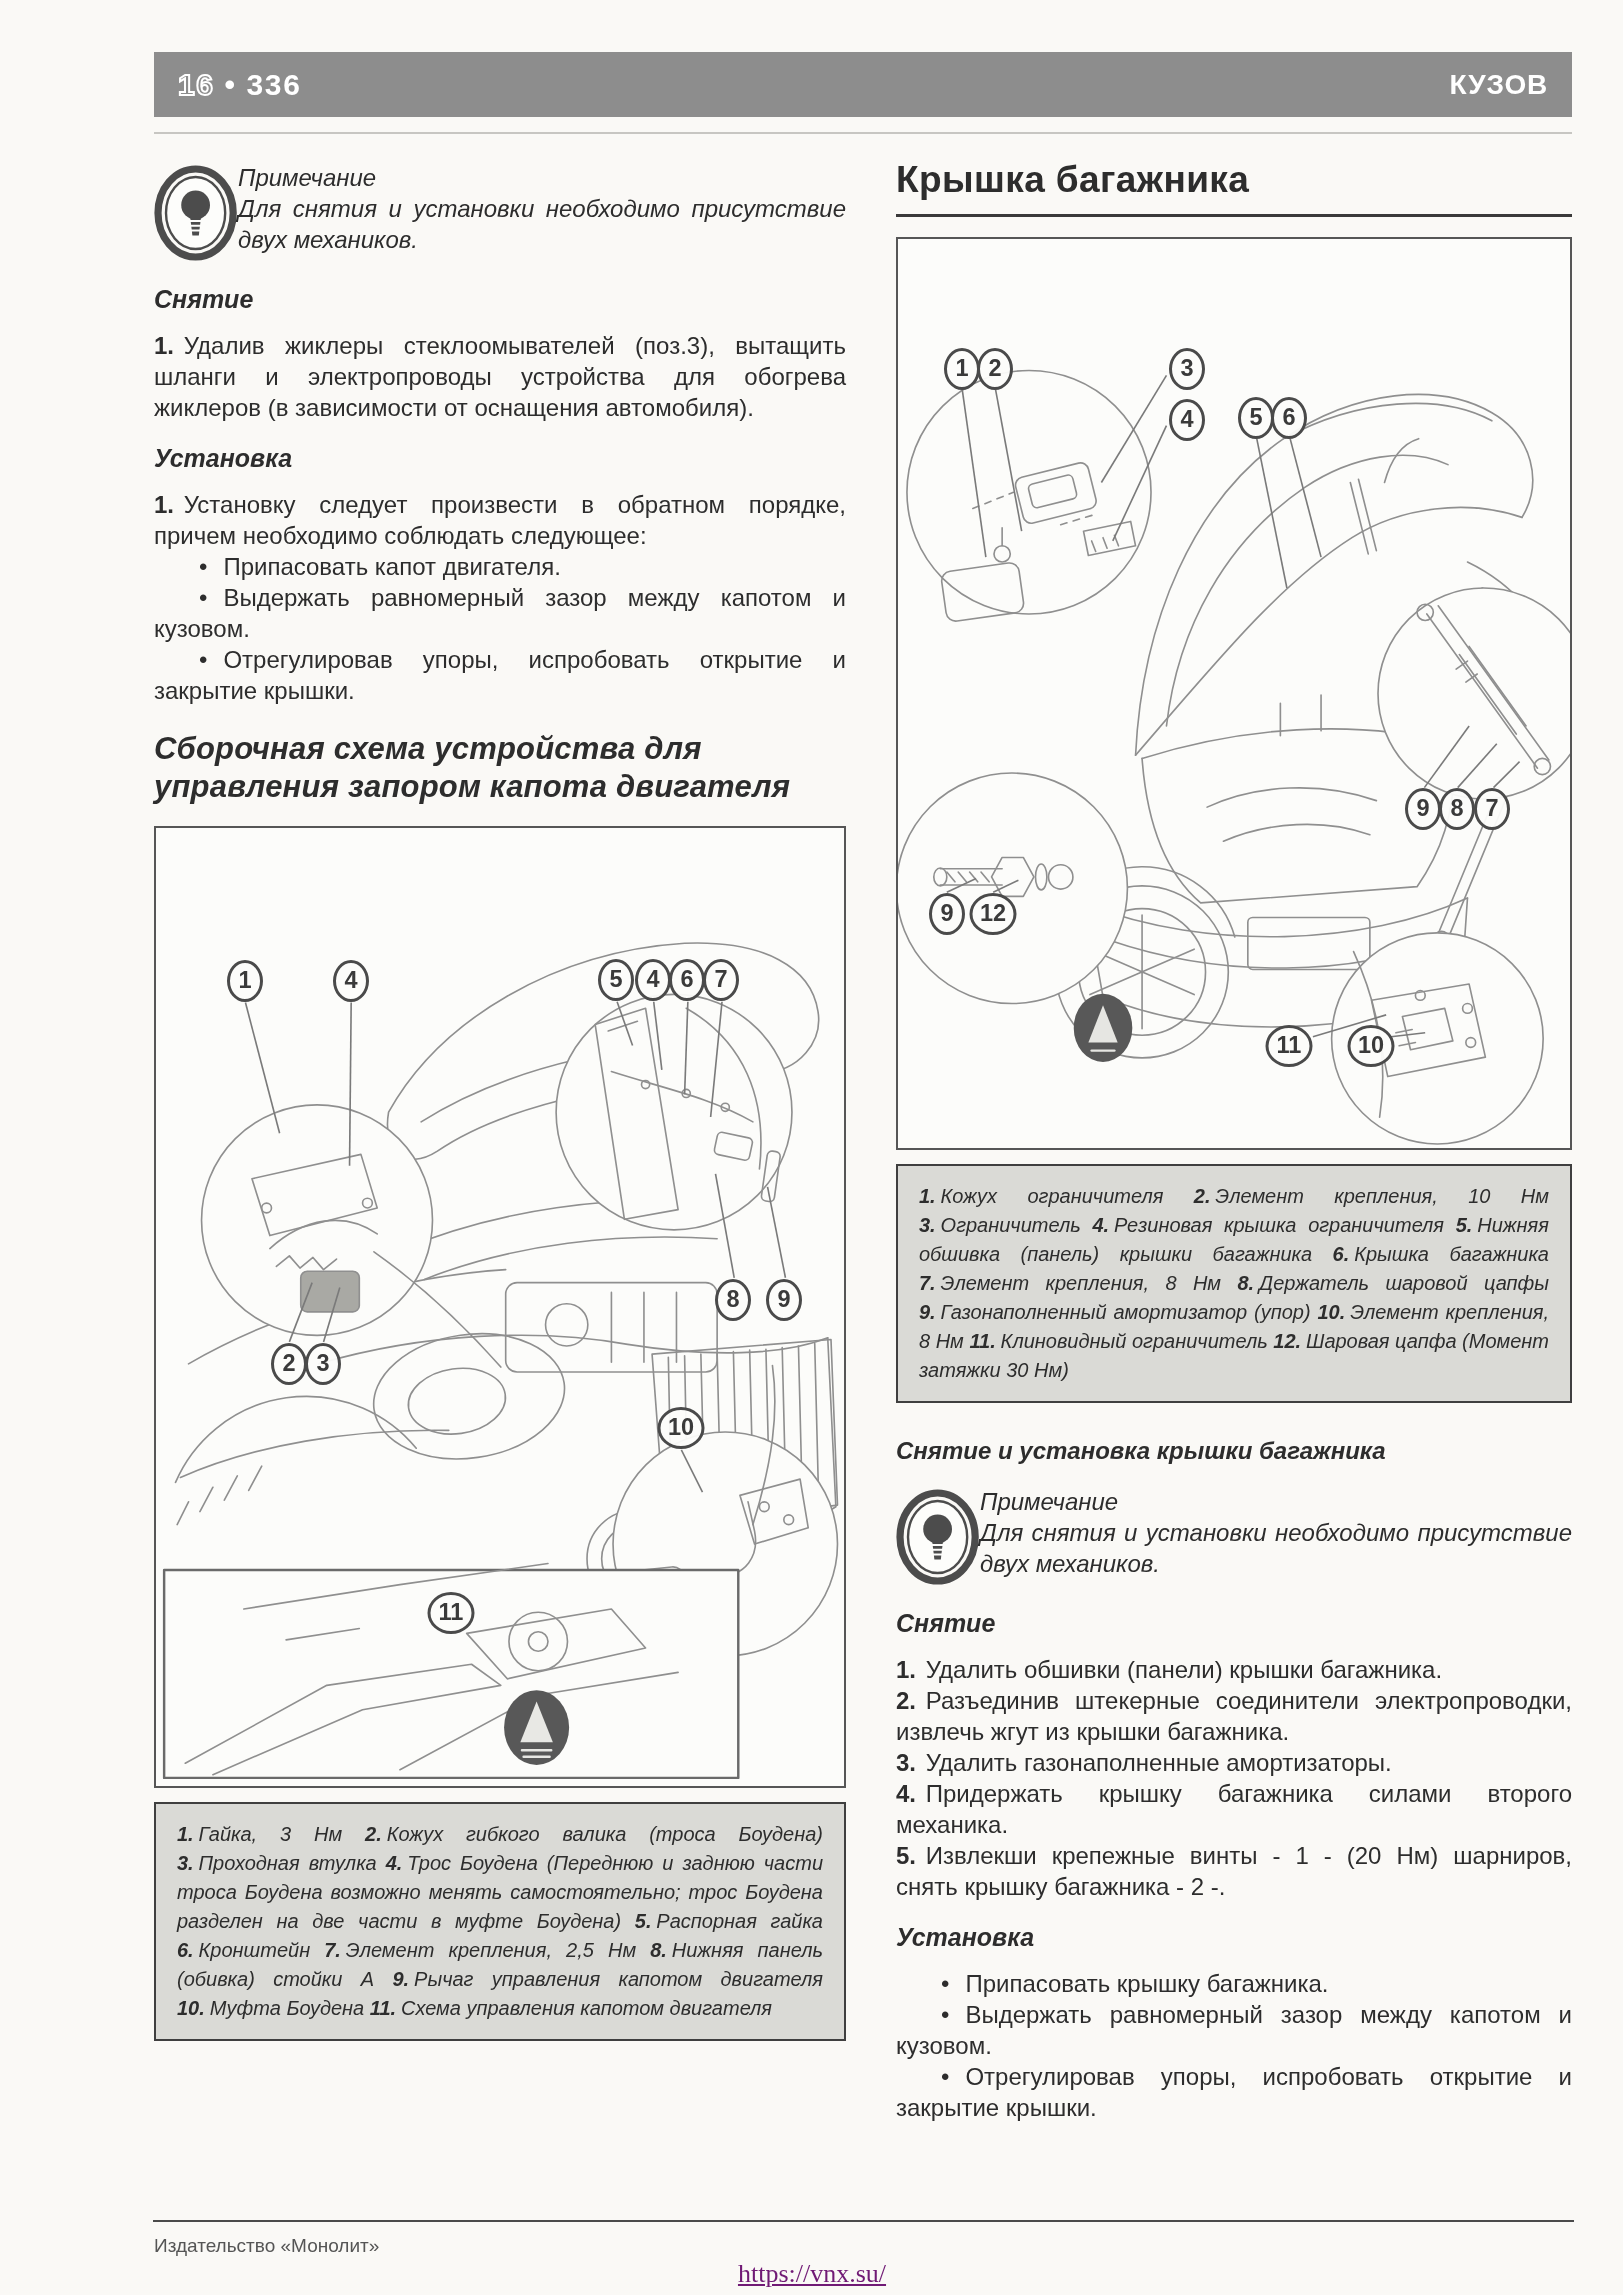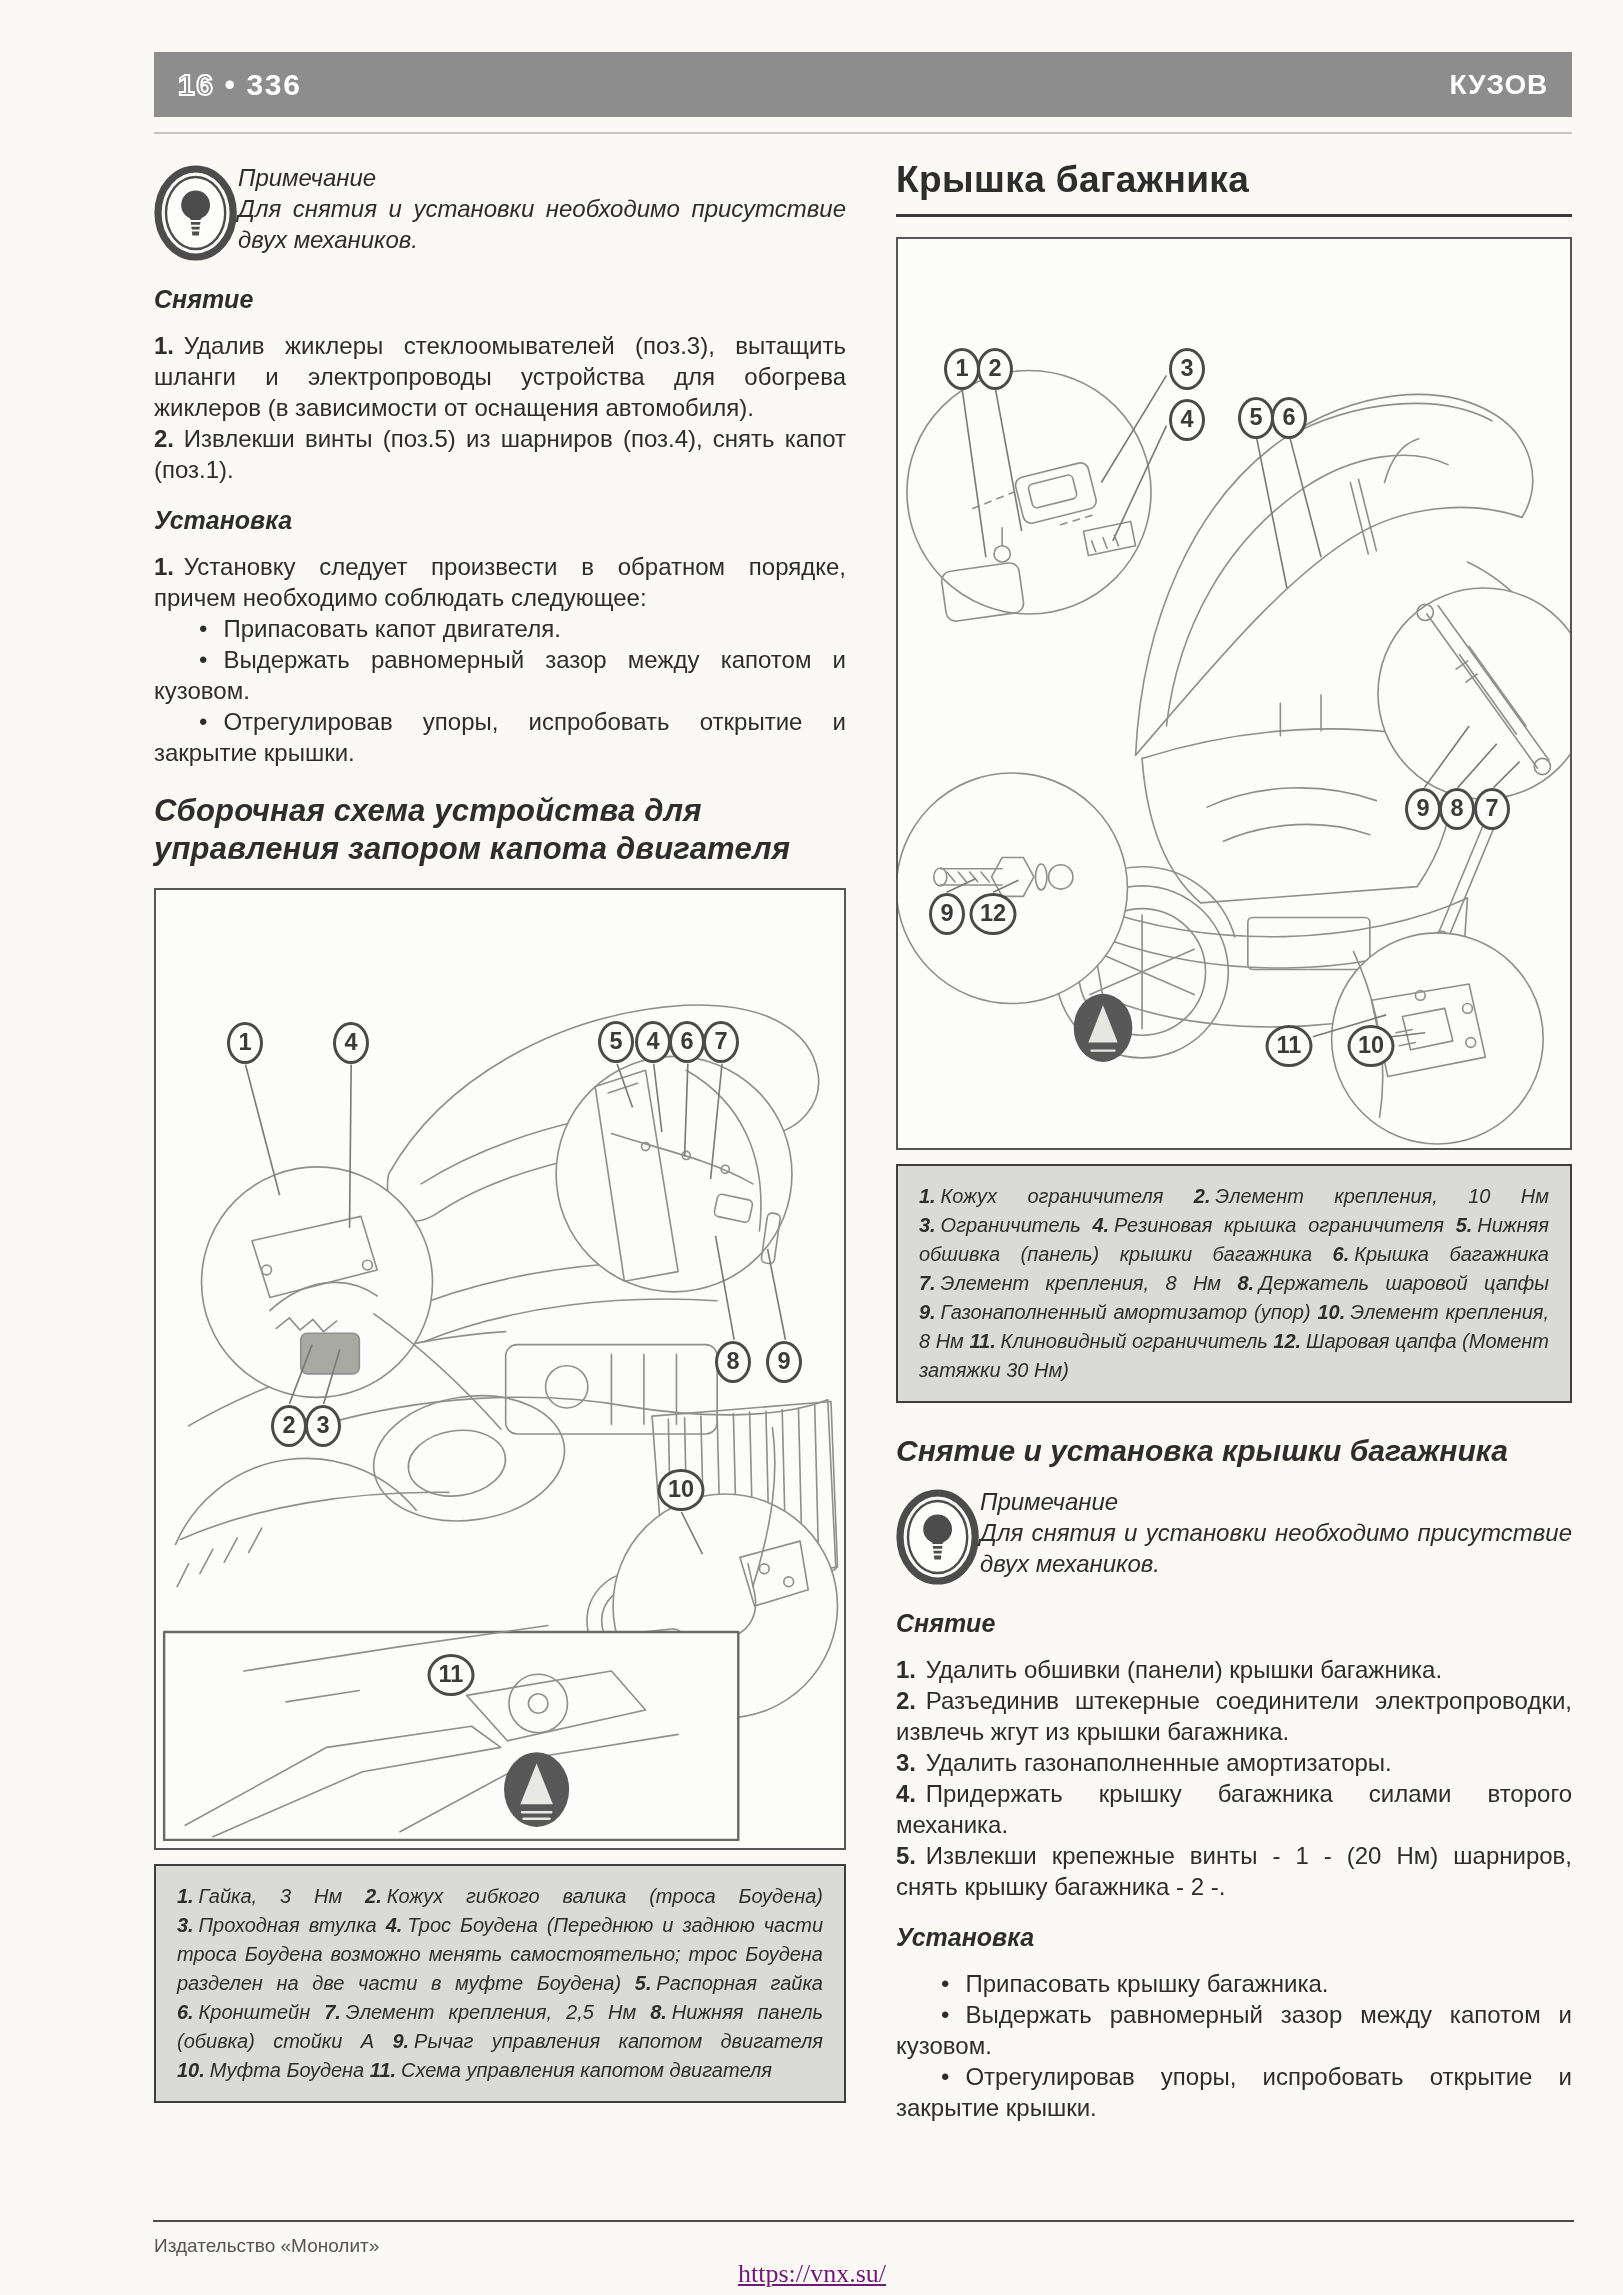--- a/index.html
+++ b/index.html
@@ -22,21 +22,21 @@
   p{margin:0;}
   .step,.bullet{font-size:24px;line-height:31px;text-align:justify;}
   .step .num{font-weight:bold;margin-right:9.7px;}
   .bullet{text-indent:45px;}
   .bullet .dot{margin-right:16px;}
   .note{display:flex;margin:3.2px 0 8px;}
   .note-icon{flex:0 0 84px;padding-top:3.2px;}
   .note-text{font-style:italic;font-size:24px;line-height:31px;text-align:justify;}
   h3.sub{font-size:25px;font-style:italic;font-weight:bold;margin:21px 0 16px;}
   h2.big{font-size:31px;font-style:italic;font-weight:bold;line-height:38px;margin:24px 0 18px;letter-spacing:0.2px;}
-  h2.big2{font-size:30px;font-style:italic;font-weight:bold;line-height:39px;margin:28px 0 16px;}
+  h2.big2{font-size:24px;font-style:italic;font-weight:bold;line-height:39px;margin:28px 0 16px;}
   h1.sec{font-size:37px;font-weight:bold;margin:0;padding-bottom:13px;border-bottom:3.2px solid #3a3a3a;letter-spacing:0.4px;}
   
   .fig{border:2.4px solid #565656;background:#fcfcfa;position:relative;margin-top:19.5px;}
   .fig svg{display:block;width:100%;height:100%;}
   .fig-hood{height:958px;}
   .fig-trunk{height:909px;}
   .cap{border:2.4px solid #3f3f3f;background:#dadad6;margin-top:14.6px;padding:16px 21px;
        font-style:italic;font-size:20px;line-height:29px;text-align:justify;}
   .cap b{padding-right:4.9px;}
   .callout{position:absolute;transform:translate(-50%,-50%);height:42px;min-width:36px;box-sizing:border-box;
@@ -74,21 +74,20 @@
       </div>
       <div class="note-text">
         <div>Примечание</div>
         <div>Для снятия и установки необходимо присутствие двух механиков.</div>
       </div>
     </div>
 
     <h3 class="sub">Снятие</h3>
     <div>
         <p class="step"><span class="num">1.</span>Удалив жиклеры стеклоомывателей (поз.3), вытащить шланги и электропроводы устройства для обогрева жиклеров (в зависимости от оснащения автомобиля).</p>
-        <p class="step"><span class="num">2.</span>Извлекши винты (поз.5) из шарниров (поз.4), снять капот (поз.1).</p>
       </div>
 
     <h3 class="sub">Установка</h3>
     <div>
         <p class="step"><span class="num">1.</span>Установку следует произвести в обратном порядке, причем необходимо соблюдать следующее:</p>
       </div>
     <div>
         <p class="bullet"><span class="dot">•</span>Припасовать капот двигателя.</p>
         <p class="bullet"><span class="dot">•</span>Выдержать равномерный зазор между капотом и кузовом.</p>
         <p class="bullet"><span class="dot">•</span>Отрегулировав упоры, испробовать открытие и закрытие крышки.</p>

